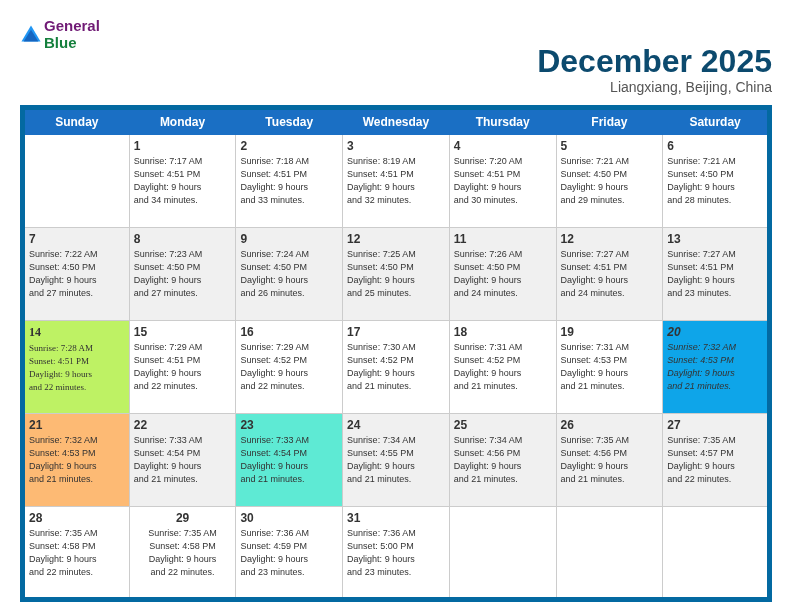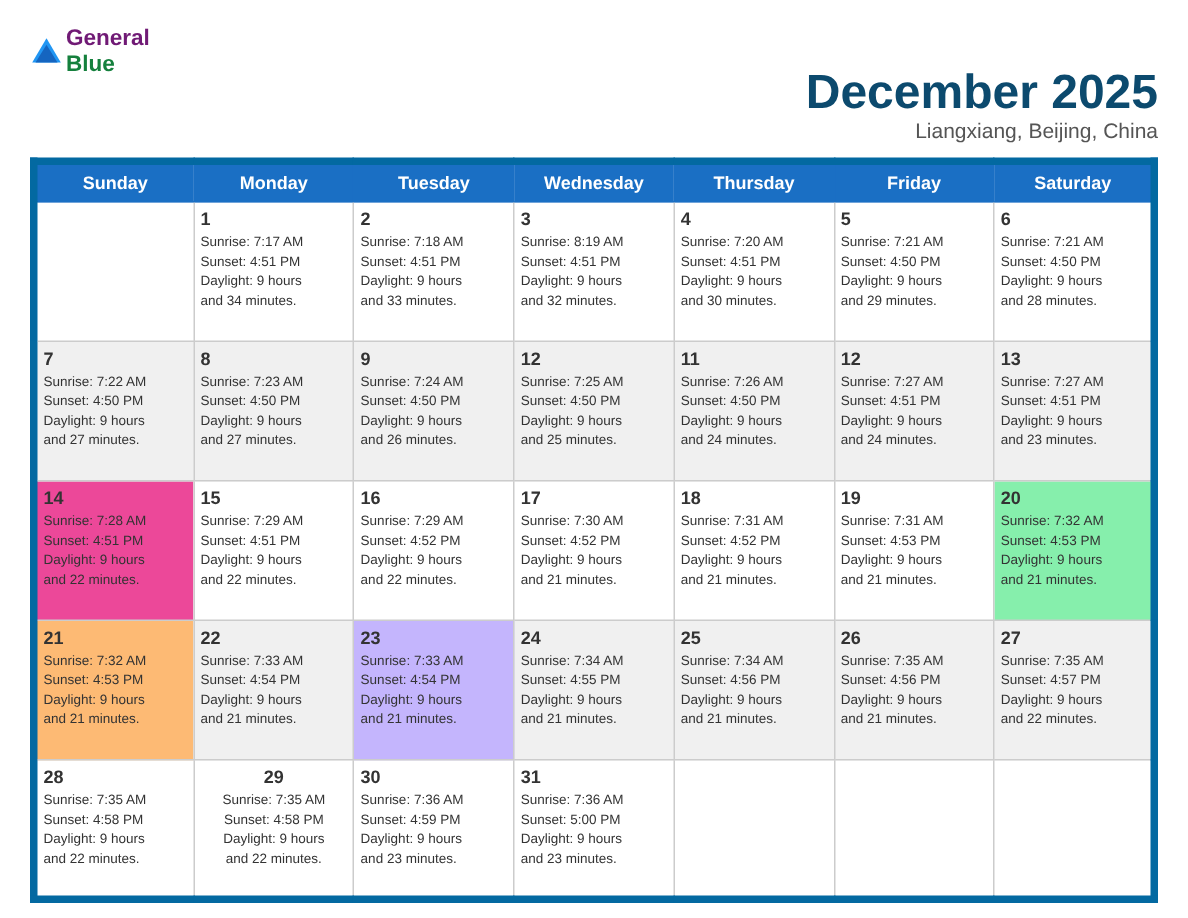--- a/index.html
+++ b/index.html
@@ -222,21 +222,21 @@
           </td>
           <td style="background: rgb(240, 240, 240);">
             <span class="day-num">13</span>
             <div class="cell-text" style="white-space: pre-line;">Sunrise: 7:27 AM
 Sunset: 4:51 PM
 Daylight: 9 hours
 and 23 minutes.</div>
           </td>
         </tr>
         <tr>
-          <td style="background: #ec4899;">
+          <td style="background: #bef264; font-family: Liberation Serif, serif;">
             <span class="day-num">14</span>
             <div class="cell-text" style="white-space: pre-line;">Sunrise: 7:28 AM
 Sunset: 4:51 PM
 Daylight: 9 hours
 and 22 minutes.</div>
           </td>
           <td style="background: rgb(255, 255, 255);">
             <span class="day-num">15</span>
             <div class="cell-text" style="white-space: pre-line;">Sunrise: 7:29 AM
 Sunset: 4:51 PM
@@ -264,21 +264,21 @@
 Daylight: 9 hours
 and 21 minutes.</div>
           </td>
           <td style="background: rgb(255, 255, 255);">
             <span class="day-num">19</span>
             <div class="cell-text" style="white-space: pre-line;">Sunrise: 7:31 AM
 Sunset: 4:53 PM
 Daylight: 9 hours
 and 21 minutes.</div>
           </td>
-          <td style="background: #86efac;">
+          <td style="background: #0ea5e9; font-style: italic;">
             <span class="day-num">20</span>
             <div class="cell-text" style="white-space: pre-line;">Sunrise: 7:32 AM
 Sunset: 4:53 PM
 Daylight: 9 hours
 and 21 minutes.</div>
           </td>
         </tr>
         <tr>
           <td style="background: #fdba74;">
             <span class="day-num">21</span>
@@ -287,21 +287,21 @@
 Daylight: 9 hours
 and 21 minutes.</div>
           </td>
           <td style="background: rgb(240, 240, 240);">
             <span class="day-num">22</span>
             <div class="cell-text" style="white-space: pre-line;">Sunrise: 7:33 AM
 Sunset: 4:54 PM
 Daylight: 9 hours
 and 21 minutes.</div>
           </td>
-          <td style="background: #c4b5fd;">
+          <td style="background: #5eead4;">
             <span class="day-num">23</span>
             <div class="cell-text" style="white-space: pre-line;">Sunrise: 7:33 AM
 Sunset: 4:54 PM
 Daylight: 9 hours
 and 21 minutes.</div>
           </td>
           <td style="background: rgb(240, 240, 240);">
             <span class="day-num">24</span>
             <div class="cell-text" style="white-space: pre-line;">Sunrise: 7:34 AM
 Sunset: 4:55 PM

